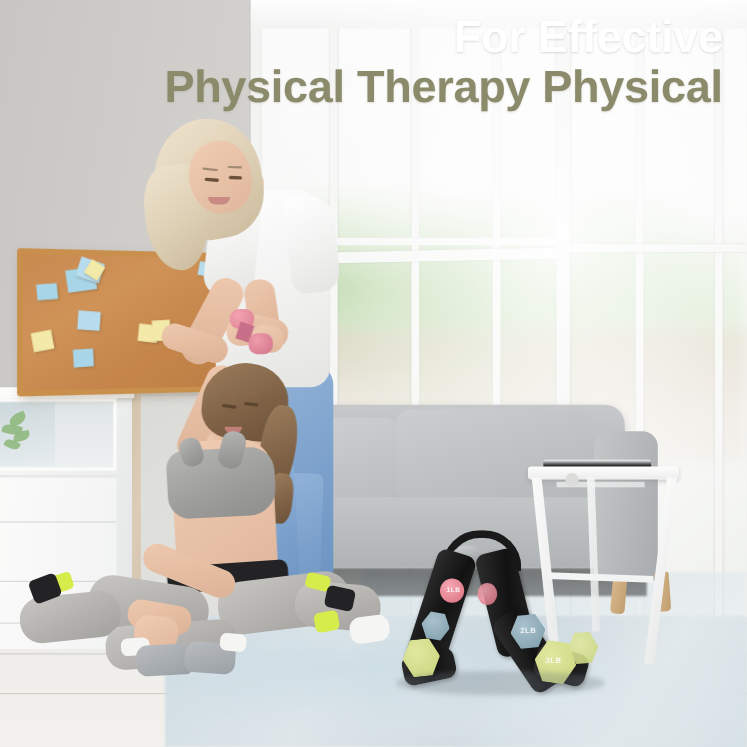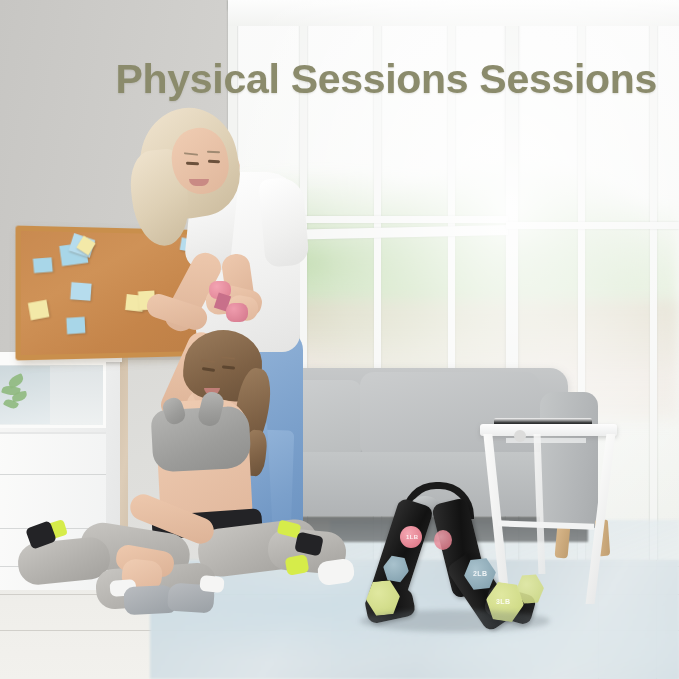--- a/index.html
+++ b/index.html
@@ -361,15 +361,16 @@
     <div>
       <div class="db-hex db-green" style="left:6px;top:98px;width:34px;height:36px;transform:rotate(-6deg);"></div>
       <div class="db-hex db-green" style="left:126px;top:100px;width:38px;height:40px;transform:rotate(8deg);"></div>
       <div class="db-hex db-green" style="left:156px;top:92px;width:28px;height:30px;transform:rotate(-4deg);opacity:.9;"></div>
       <span class="db-label" style="left:136px;top:116px;font-size:7px;">3LB</span>
     </div>
 
     <div class="layer blur2" style="left:0px;top:128px;width:190px;height:22px;background:rgba(110,120,125,.3);border-radius:50%;"></div>
   </div>
 
-  <div class="txt head2">Physical Sessions Sessions</div>
+  <div class="txt head1">For Effective</div>
+  <div class="txt head2">Physical Therapy Physical</div>
 
 </div>
 
 </body></html>

